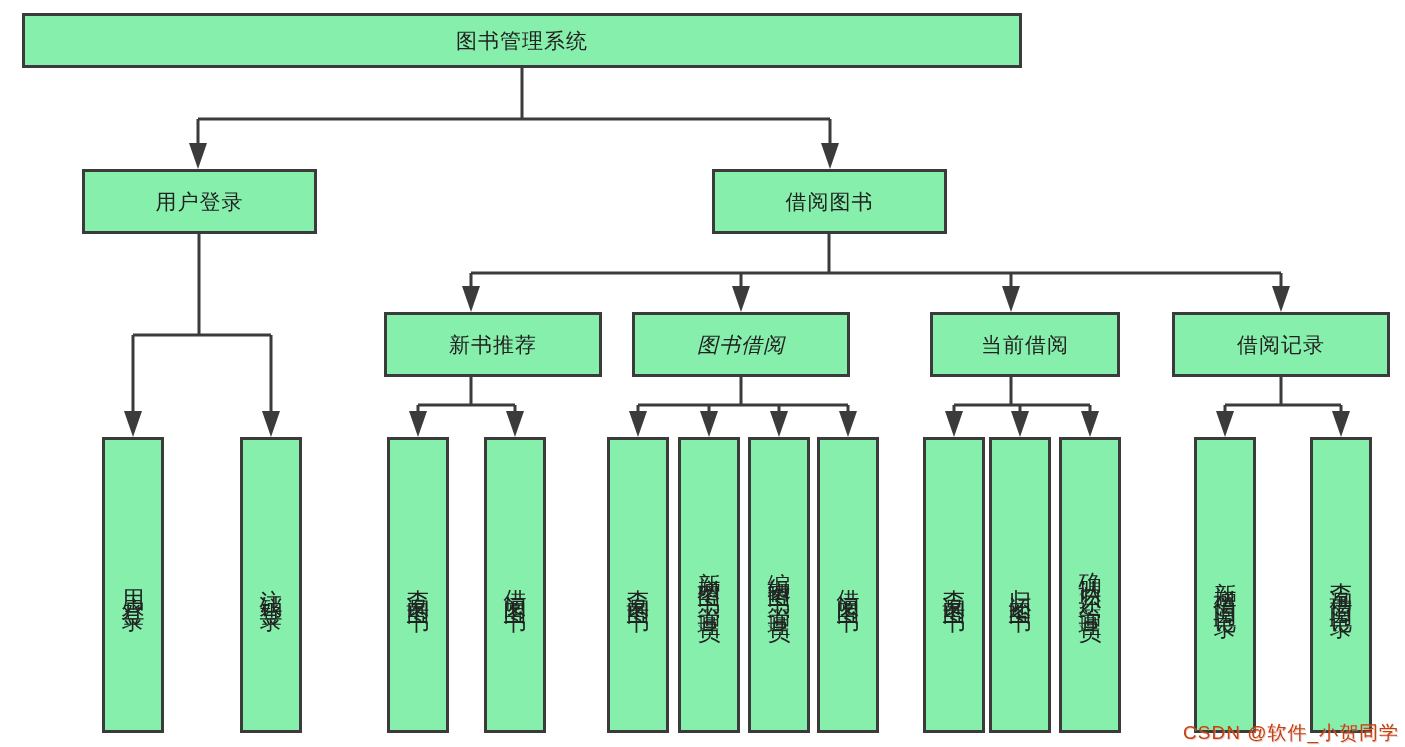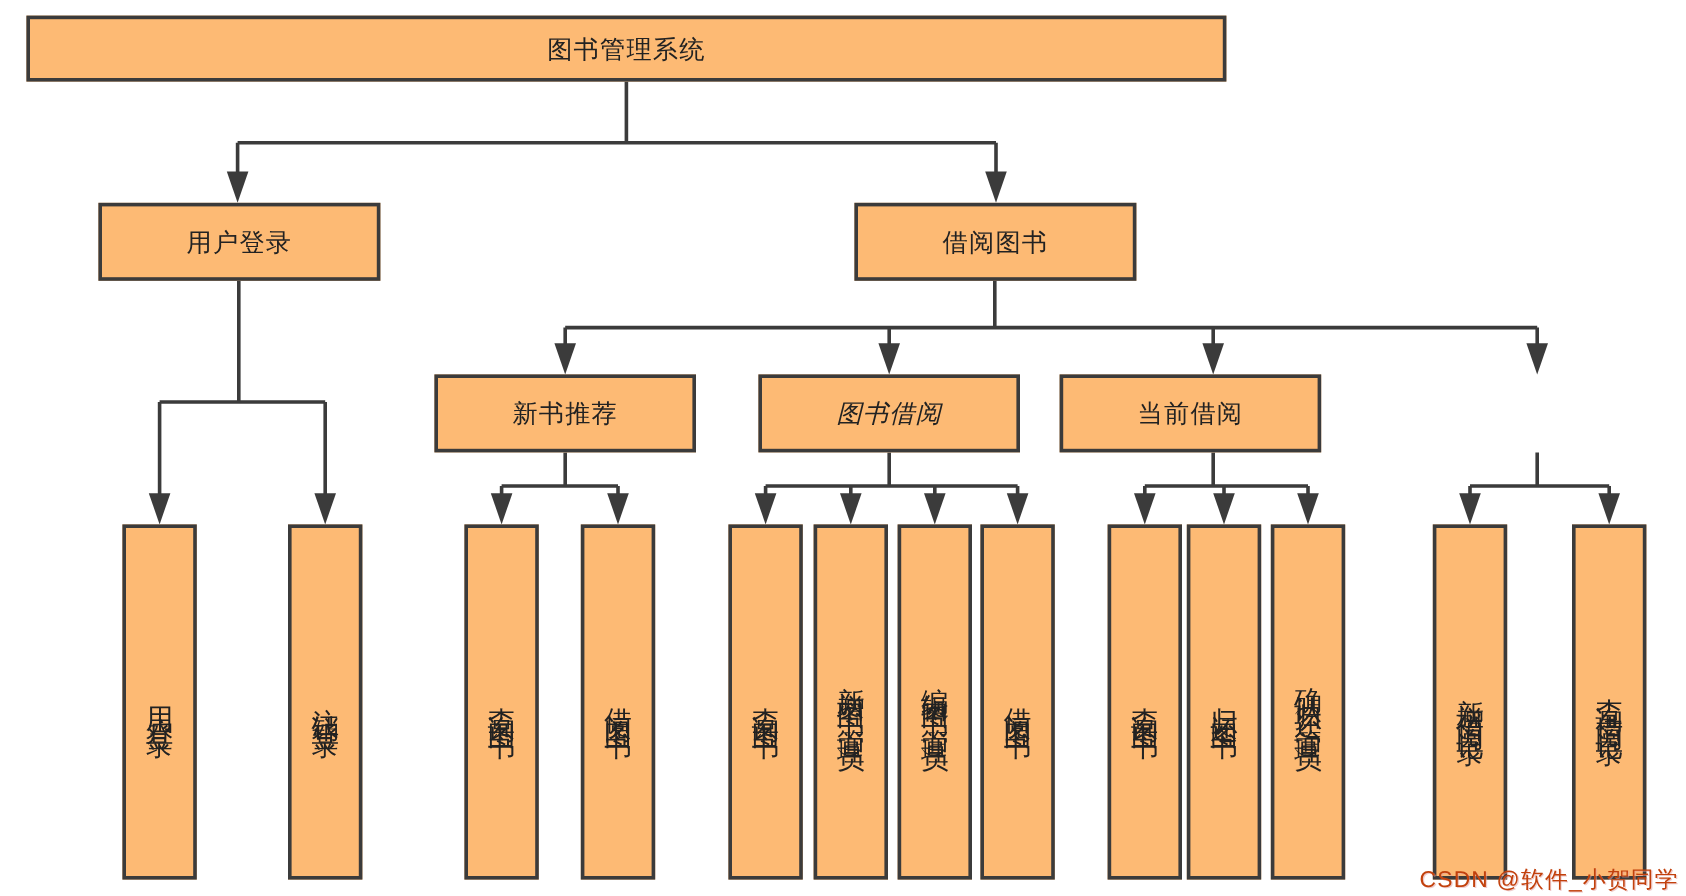--- a/index.html
+++ b/index.html
@@ -18,21 +18,21 @@
   #connectors {
     position: absolute;
     left: 0;
     top: 0;
     pointer-events: none;
   }
   .box {
     position: absolute;
     box-sizing: border-box;
     border: 3px solid #3b3b3b;
-    background: #fdba74;
+    background: #86efac;
     color: #222222;
     display: flex;
     align-items: center;
     justify-content: center;
     text-align: center;
   }
   .hnode {
     font-size: 21px;
     letter-spacing: 1px;
   }
@@ -96,23 +96,24 @@
       <polygon points="1216,411 1234,411 1225,437"></polygon>
       <polygon points="1332,411 1350,411 1341,437"></polygon>
     </g>
   </svg>
 
   <div class="box hnode" style="left:22px; top:13px; width:1000px; height:55px;">图书管理系统</div>
 
   <div class="box hnode" style="left:82px; top:169px; width:235px; height:65px;">用户登录</div>
   <div class="box hnode" style="left:712px; top:169px; width:235px; height:65px;">借阅图书</div>
 
-  <div class="box hnode" style="left:362px; top:312px; width:218px; height:65px;">新书推荐</div>
+  <div class="box hnode" style="left:384px; top:312px; width:218px; height:65px;">新书推荐</div>
   <div class="box hnode" style="left:632px; top:312px; width:218px; height:65px;font-style:italic;">图书借阅</div>
-  <div class="box hnode" style="left:883px; top:312px; width:218px; height:65px;">当前借阅</div>
+  <div class="box hnode" style="left:930px; top:312px; width:190px; height:65px;">当前借阅</div>
+  <div class="box hnode" style="left:1172px; top:312px; width:218px; height:65px;">借阅记录</div>
 
   <div class="box leaf" style="left:102px; top:437px; width:62px; height:296px;">用户登录</div>
   <div class="box leaf" style="left:240px; top:437px; width:62px; height:296px;">注销登录</div>
 
   <div class="box leaf" style="left:387px; top:437px; width:62px; height:296px;">查询图书</div>
   <div class="box leaf" style="left:484px; top:437px; width:62px; height:296px;">借阅图书</div>
 
   <div class="box leaf" style="left:607px; top:437px; width:62px; height:296px;">查询图书</div>
   <div class="box leaf" style="left:678px; top:437px; width:62px; height:296px;">新增图书（管理员）</div>
   <div class="box leaf" style="left:748px; top:437px; width:62px; height:296px;">编辑图书（管理员）</div>

